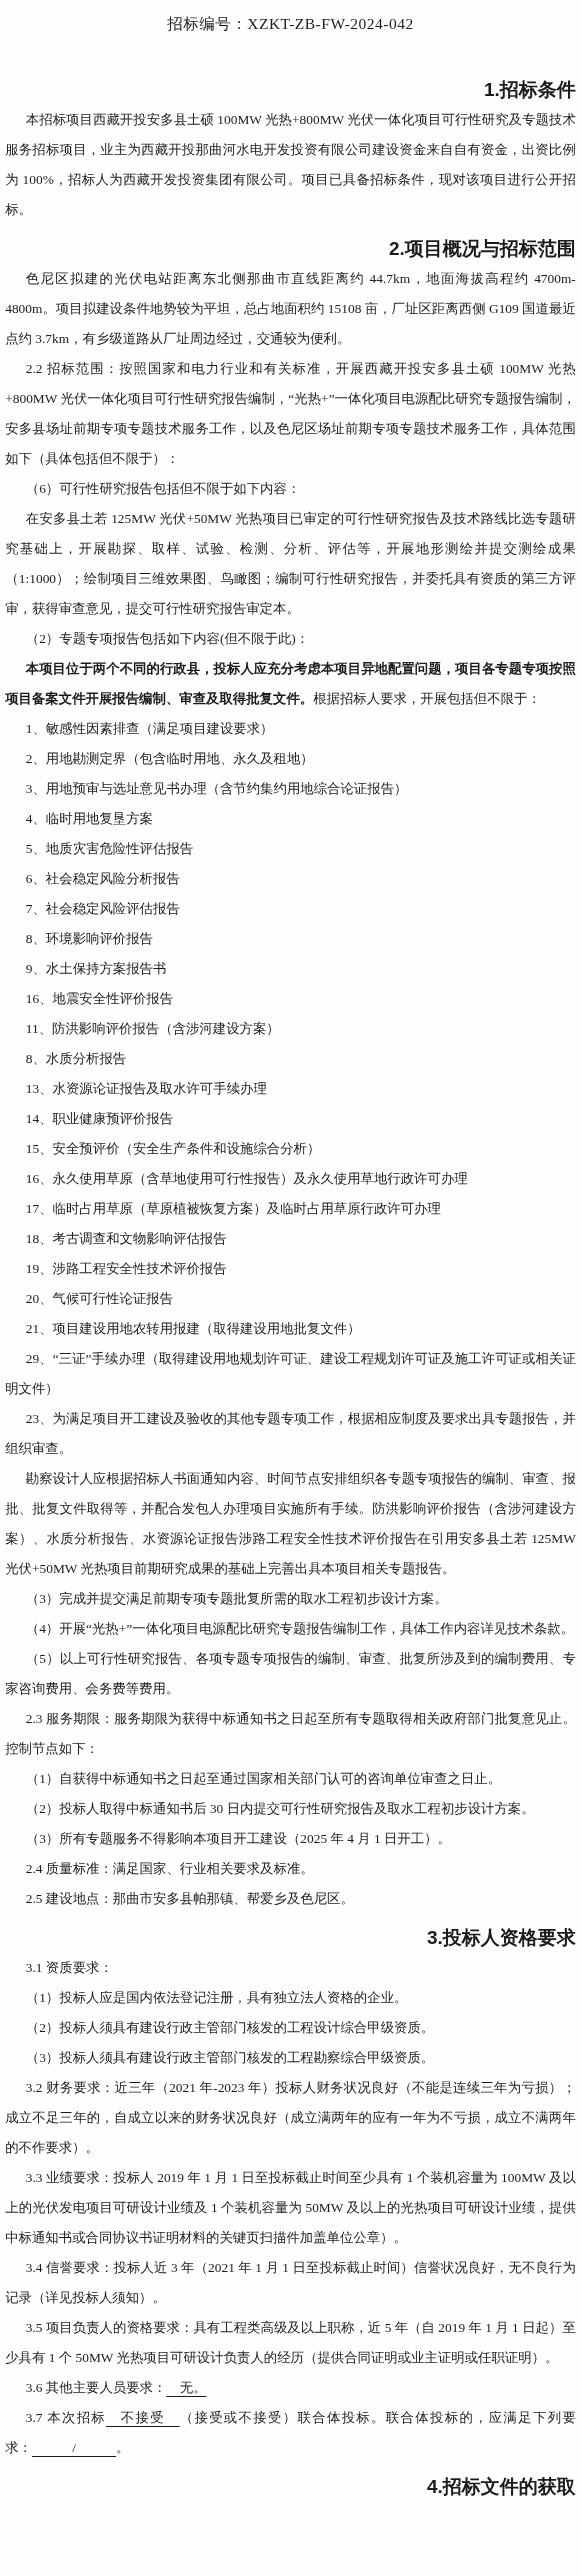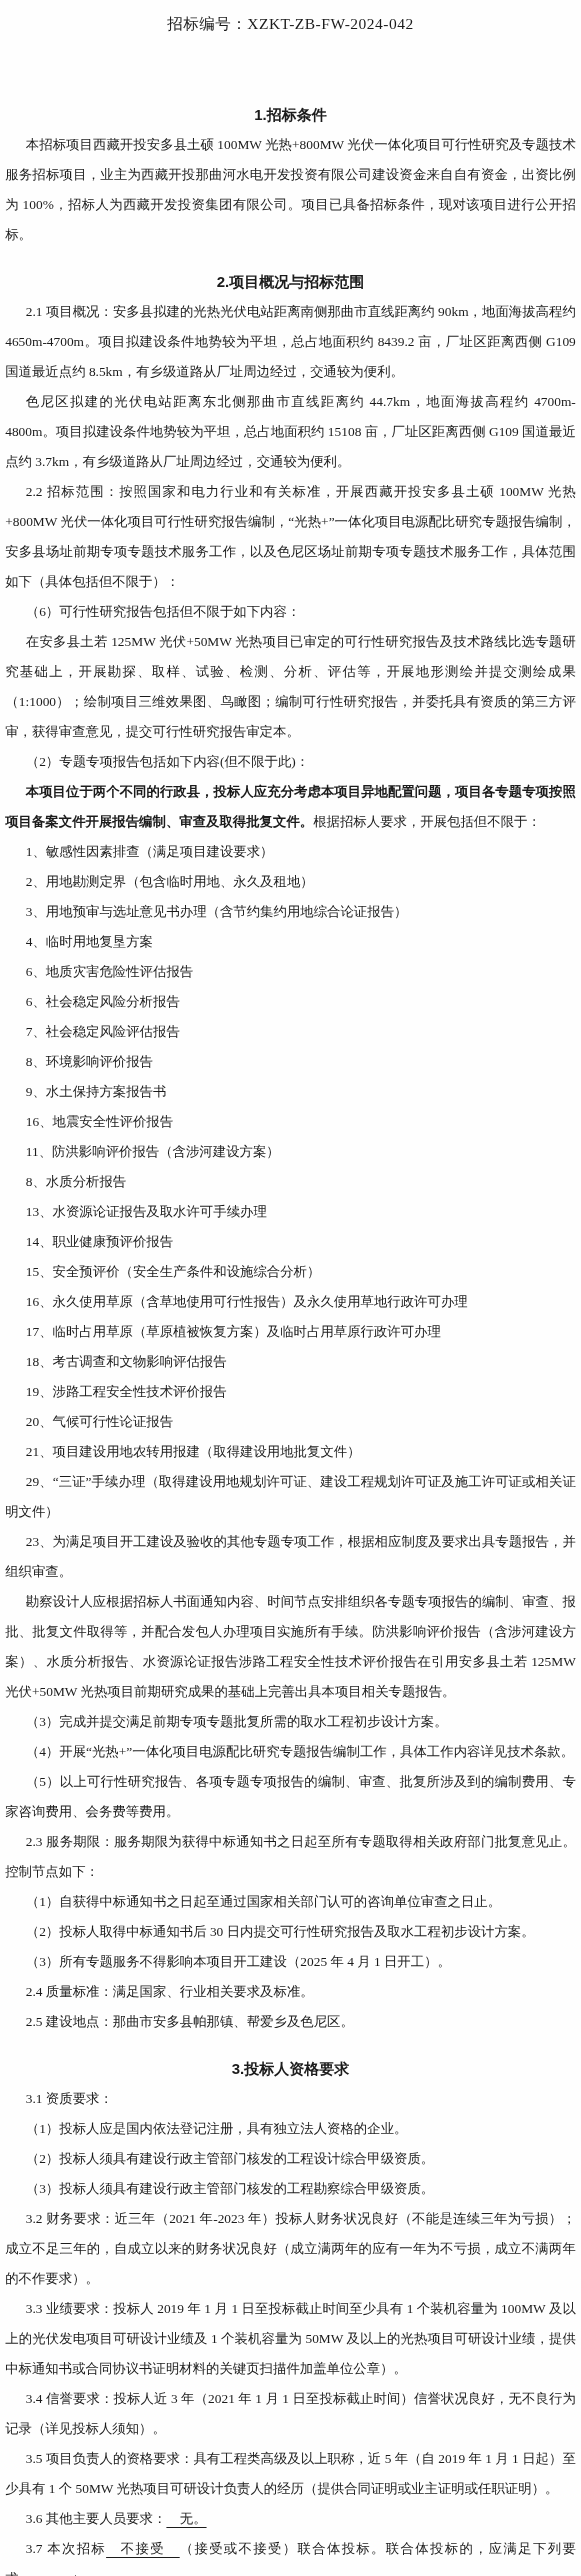--- a/index.html
+++ b/index.html
@@ -12,62 +12,61 @@
     color:#1b1b1b;
     font-family:"Liberation Serif","DejaVu Serif",serif;
     font-size:13.4px;
     line-height:30px;
   }
   .content{padding:9.3px 5.2px 0 5.2px;}
   .docnum{
     text-align:center;
     font-size:15.5px;
     letter-spacing:0.5px;
-    margin:0 0 61px 0;
+    margin:0 0 36px 0;
     white-space:pre-wrap;
   }
   .h{
     font-family:"Liberation Sans","DejaVu Sans",sans-serif;
     font-weight:bold;
-    font-size:15px;
+    font-size:19px;
     line-height:30px;
-    margin:17px 0 0 0;
-    text-align:center;
+    margin:9px 0 0 0;
+    text-align:right;
   }
   p.p{
     margin:0;
     text-indent:20.6px;
     text-align:justify;
     white-space:pre-wrap;
   }
   .b{font-weight:bold;font-family:"Liberation Sans","DejaVu Sans",sans-serif;}
   .u{text-decoration:underline;text-underline-offset:4.1px;}
 </style>
 </head>
 <body>
 
 <div class="page">
   <div class="content">
     <div class="docnum">招标编号：XZKT-ZB-FW-2024-042</div>
     <div id="doc-body">
         <div class="h">1.招标条件</div>
         <p class="p">本招标项目西藏开投安多县土硕 100MW 光热+800MW 光伏一体化项目可行性研究及专题技术服务招标项目，业主为西藏开投那曲河水电开发投资有限公司建设资金来自自有资金，出资比例为 100%，招标人为西藏开发投资集团有限公司。项目已具备招标条件，现对该项目进行公开招标。</p>
         <div class="h">2.项目概况与招标范围</div>
-        <p class="p">2.1 项目概况：安多县拟建的光热光伏电站距离南侧那曲市直线距离约 90km，地面海拔高程约 4650m-4700m。项目拟建设条件地势较为平坦，总占地面积约 8439.2 亩，厂址区距离西侧 G109 国道最近点约 8.5km，有乡级道路从厂址周边经过，交通较为便利。</p>
         <p class="p">色尼区拟建的光伏电站距离东北侧那曲市直线距离约 44.7km，地面海拔高程约 4700m-4800m。项目拟建设条件地势较为平坦，总占地面积约 15108 亩，厂址区距离西侧 G109 国道最近点约 3.7km，有乡级道路从厂址周边经过，交通较为便利。</p>
         <p class="p">2.2 招标范围：按照国家和电力行业和有关标准，开展西藏开投安多县土硕 100MW 光热+800MW 光伏一体化项目可行性研究报告编制，“光热+”一体化项目电源配比研究专题报告编制，安多县场址前期专项专题技术服务工作，以及色尼区场址前期专项专题技术服务工作，具体范围如下（具体包括但不限于）：</p>
         <p class="p">（6）可行性研究报告包括但不限于如下内容：</p>
         <p class="p">在安多县土若 125MW 光伏+50MW 光热项目已审定的可行性研究报告及技术路线比选专题研究基础上，开展勘探、取样、试验、检测、分析、评估等，开展地形测绘并提交测绘成果（1:1000）；绘制项目三维效果图、鸟瞰图；编制可行性研究报告，并委托具有资质的第三方评审，获得审查意见，提交可行性研究报告审定本。</p>
         <p class="p">（2）专题专项报告包括如下内容(但不限于此)：</p>
         <p class="p"><span class="b">本项目位于两个不同的行政县，投标人应充分考虑本项目异地配置问题，项目各专题专项按照项目备案文件开展报告编制、审查及取得批复文件。</span><span>根据招标人要求，开展包括但不限于：</span></p>
         <p class="p">1、敏感性因素排查（满足项目建设要求）</p>
         <p class="p">2、用地勘测定界（包含临时用地、永久及租地）</p>
         <p class="p">3、用地预审与选址意见书办理（含节约集约用地综合论证报告）</p>
         <p class="p">4、临时用地复垦方案</p>
-        <p class="p">6、地质灾害危险性评估报告</p>
+        <p class="p">5、地质灾害危险性评估报告</p>
         <p class="p">6、社会稳定风险分析报告</p>
         <p class="p">7、社会稳定风险评估报告</p>
         <p class="p">8、环境影响评价报告</p>
         <p class="p">9、水土保持方案报告书</p>
         <p class="p">16、地震安全性评价报告</p>
         <p class="p">11、防洪影响评价报告（含涉河建设方案）</p>
         <p class="p">8、水质分析报告</p>
         <p class="p">13、水资源论证报告及取水许可手续办理</p>
         <p class="p">14、职业健康预评价报告</p>
         <p class="p">15、安全预评价（安全生产条件和设施综合分析）</p>

